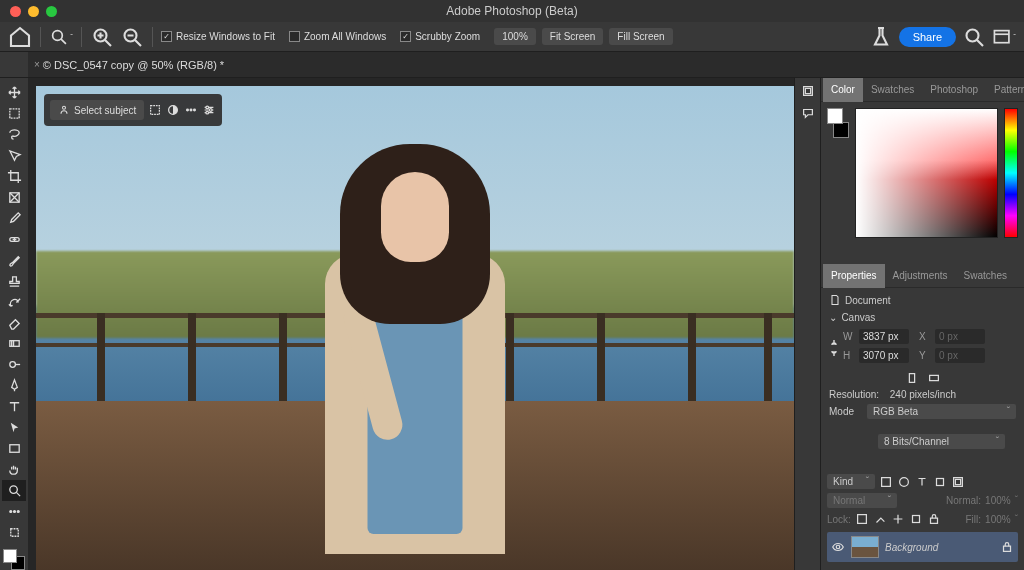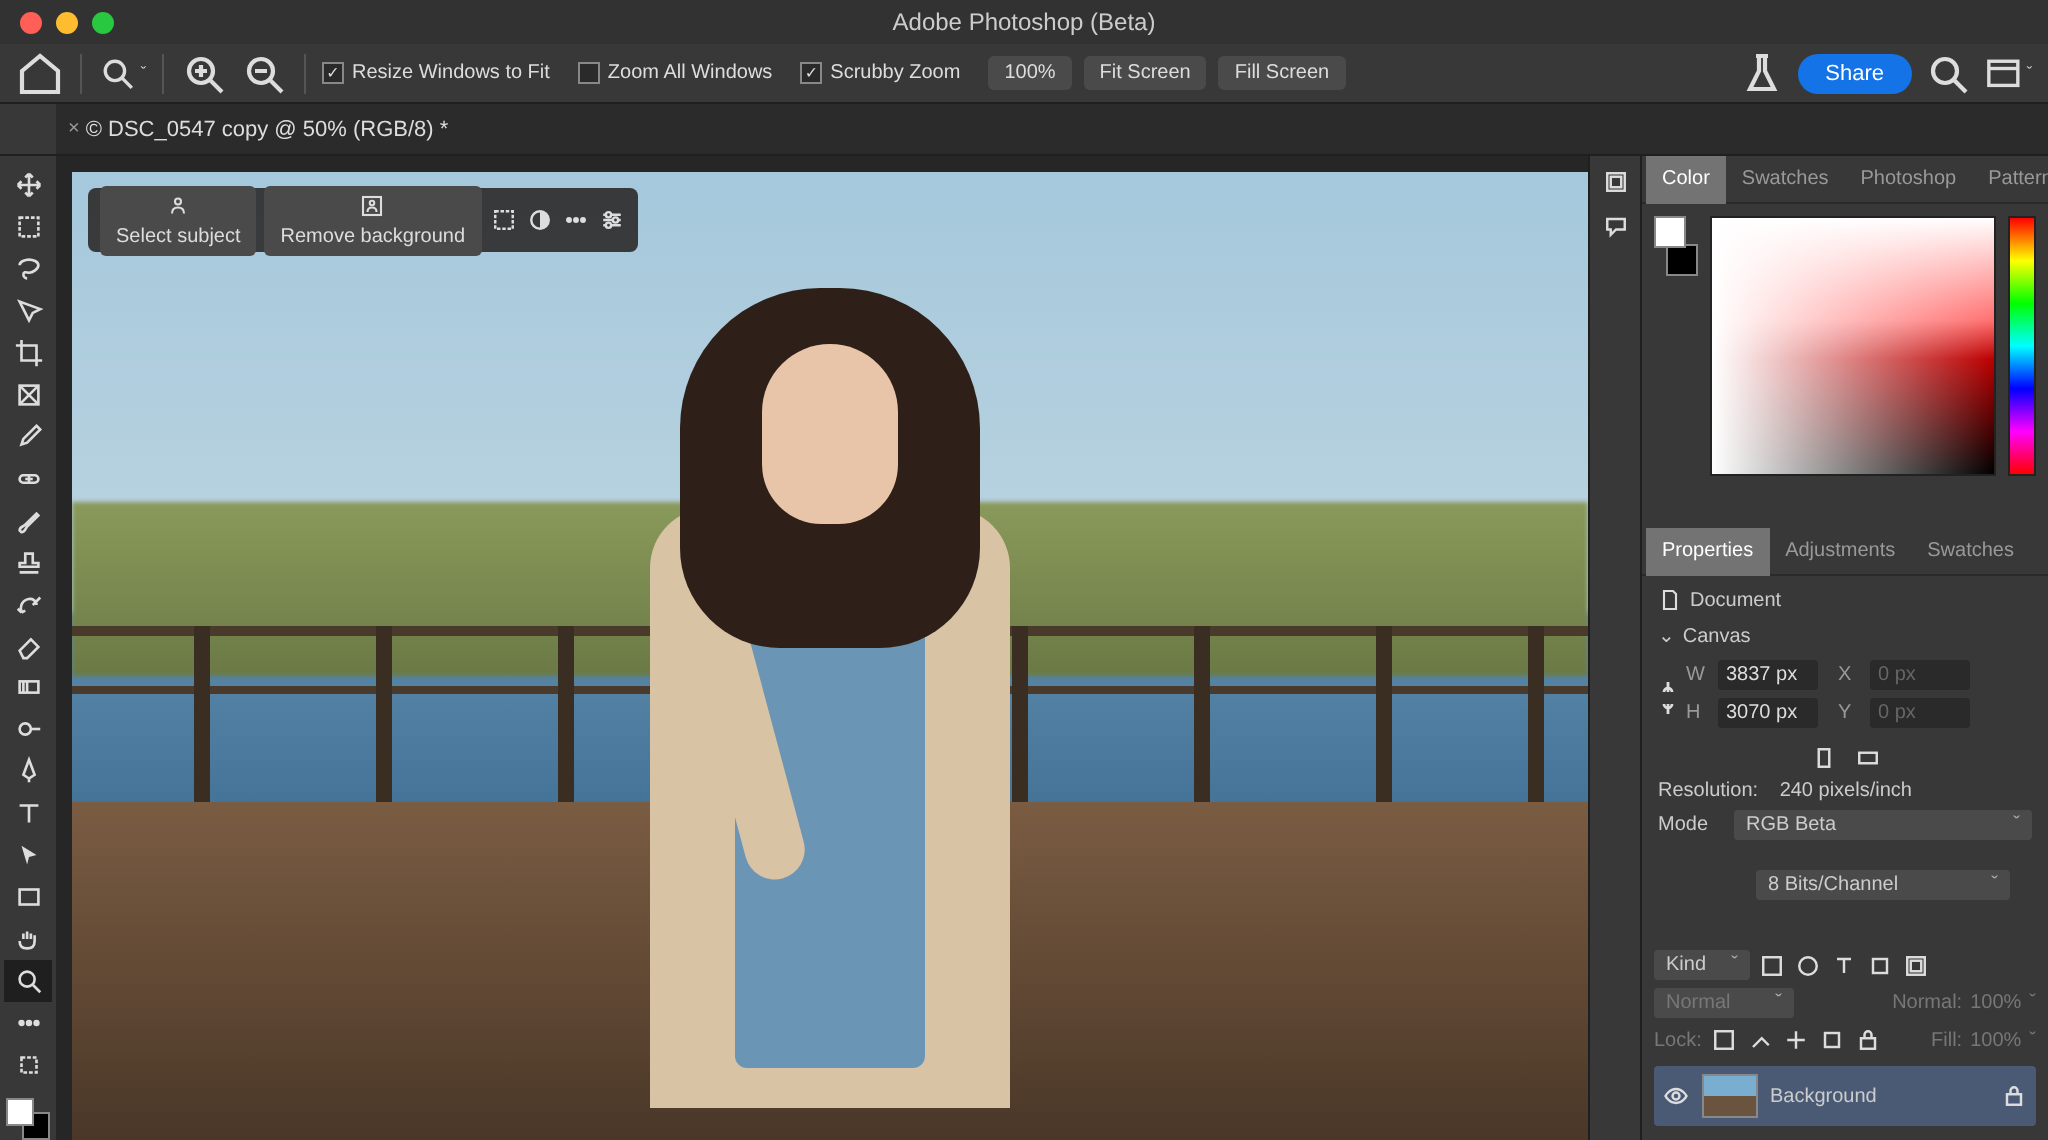--- a/index.html
+++ b/index.html
@@ -27,21 +27,21 @@
 .tools { width:28px; background:#383838; display:flex; flex-direction:column; align-items:center; padding-top:4px; gap:0; }
 .tool { width:24px; height:22px; display:flex; align-items:center; justify-content:center; color:#ddd; position:relative;}
 .tool.sel { background:#1f1f1f; }
 .tool svg { width:15px; height:15px; }
 .swatch-pair { position:relative; width:22px; height:22px; margin-top:6px;}
 .swatch-f { position:absolute; top:0; left:0; width:14px; height:14px; background:#fff; border:1px solid #888;}
 .swatch-b { position:absolute; bottom:0; right:0; width:14px; height:14px; background:#000; border:1px solid #888;}
 .canvas-area { flex:1; background:#262626; position:relative; display:flex; }
 .canvas-img { margin:8px 0 0 8px; width:758px; height:484px; background:#7aaed0; position:relative; overflow:hidden; }
 .ctx-bar { position:absolute; top:8px; left:8px; background:rgba(50,50,50,.95); height:32px; display:flex; align-items:center; gap:4px; padding:0 6px; border-radius:4px; }
-.ctx-btn { background:#4a4a4a; padding:4px 8px; border-radius:3px; display:flex; align-items:center; gap:4px; font-size:10px;flex-direction:column;}
+.ctx-btn { background:#4a4a4a; padding:4px 8px; border-radius:3px; display:flex; align-items:center; gap:4px; font-size:10px;}
 .narrow-strip { width:26px; background:#383838; display:flex; flex-direction:column; align-items:center; padding-top:6px; gap:8px; border-left:1px solid #1f1f1f;}
 .panels { width:204px; background:#383838; display:flex; flex-direction:column; border-left:1px solid #1f1f1f;}
 .panel-tabs { display:flex; height:24px; align-items:center; border-bottom:1px solid #2a2a2a; padding-left:2px;}
 .ptab { padding:0 8px; font-size:10px; color:#999; height:24px; display:flex; align-items:center;}
 .ptab.active { color:#fff; background:#737373;}
 .color-panel { height:162px; padding:6px; display:flex; gap:6px;}
 .color-sw { width:22px; height:30px; position:relative;}
 .cf{position:absolute;top:0;left:0;width:16px;height:16px;background:#fff;border:1px solid #888}
 .cb{position:absolute;bottom:0;right:0;width:16px;height:16px;background:#000;border:1px solid #888}
 .grad-box { flex:1; height:130px; background:linear-gradient(to bottom,#fff 0%,#ff7070 40%,#b00 55%,#000 100%); position:relative; border:1px solid #222;}
@@ -309,28 +309,20 @@
           <div class="face"></div>
         </div>
       <div class="ctx-bar">
         <div class="ctx-btn">
             <svg width="12" height="12" viewBox="0 0 16 16">
               <circle cx="8" cy="5" r="2"></circle>
               <path d="M4 13c0-3 2-4 4-4s4 1 4 4"></path>
             </svg>
             <span>Select subject</span>
           </div>
-        <div class="ctx-btn">
-            <svg width="12" height="12" viewBox="0 0 16 16">
-              <rect x="2" y="2" width="12" height="12"></rect>
-              <circle cx="8" cy="6" r="1.5"></circle>
-              <path d="M5 12c0-2 1-3 3-3s3 1 3 3"></path>
-            </svg>
-            <span>Remove background</span>
-          </div>
         <div class="mini-icon">
             <svg viewBox="0 0 16 16">
               <rect x="3" y="3" width="10" height="10" stroke-dasharray="2 1"></rect>
             </svg>
           </div>
         <div class="mini-icon">
             <svg viewBox="0 0 16 16">
               <circle cx="8" cy="8" r="5"></circle>
               <path d="M8 3a5 5 0 010 10z" fill="#ddd" stroke="none"></path>
             </svg>
@@ -519,21 +511,21 @@
           <span>ˇ</span>
       </div>
       <div class="layer-row">
         <div class="mini-icon">
             <svg viewBox="0 0 16 16">
               <path d="M2 8s2-4 6-4 6 4 6 4-2 4-6 4-6-4-6-4z"></path>
               <circle cx="8" cy="8" r="2"></circle>
             </svg>
           </div>
         <div class="layer-thumb"></div>
-        <span style="">Background</span>
+        <span style="font-style:italic">Background</span>
         <div class="mini-icon lock-end">
             <svg viewBox="0 0 16 16">
               <rect x="4" y="7" width="8" height="6"></rect>
               <path d="M6 7V5a2 2 0 014 0v2"></path>
             </svg>
           </div>
       </div>
     </div>
 
   </div>

